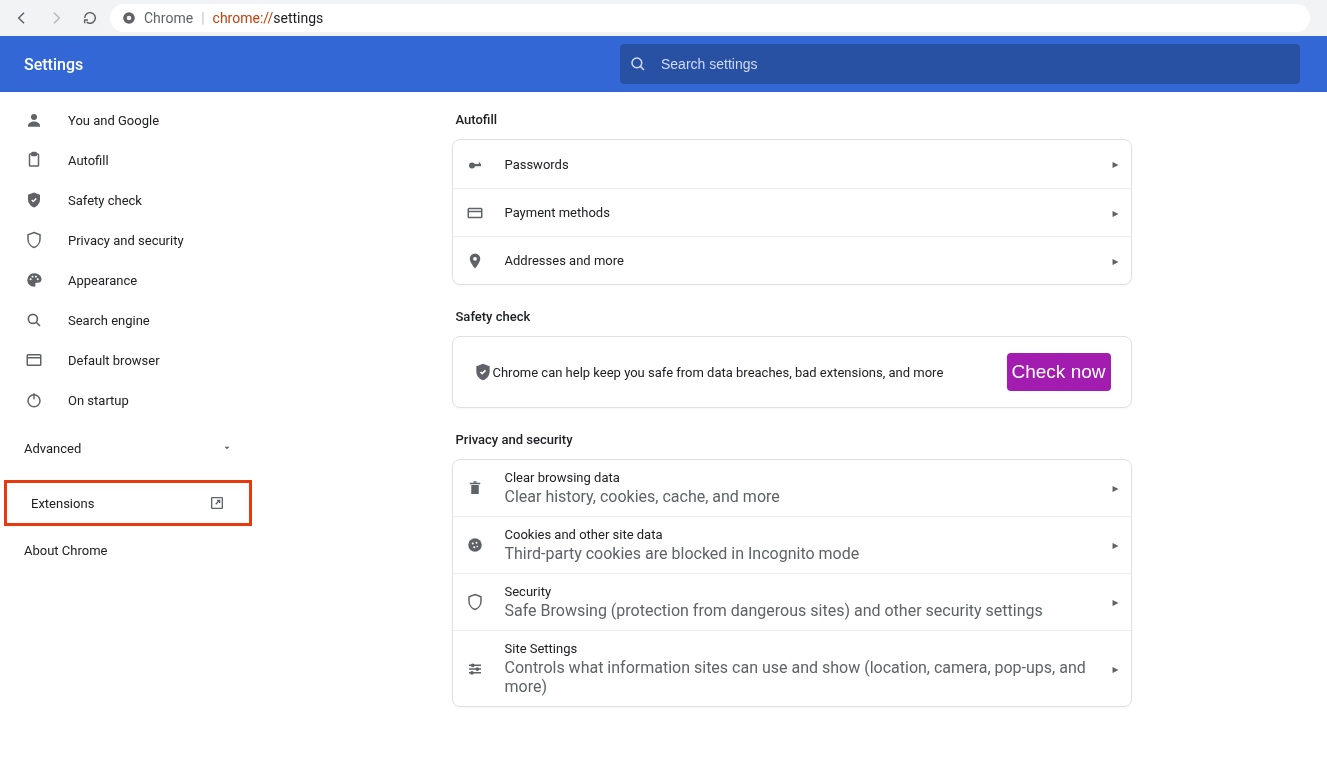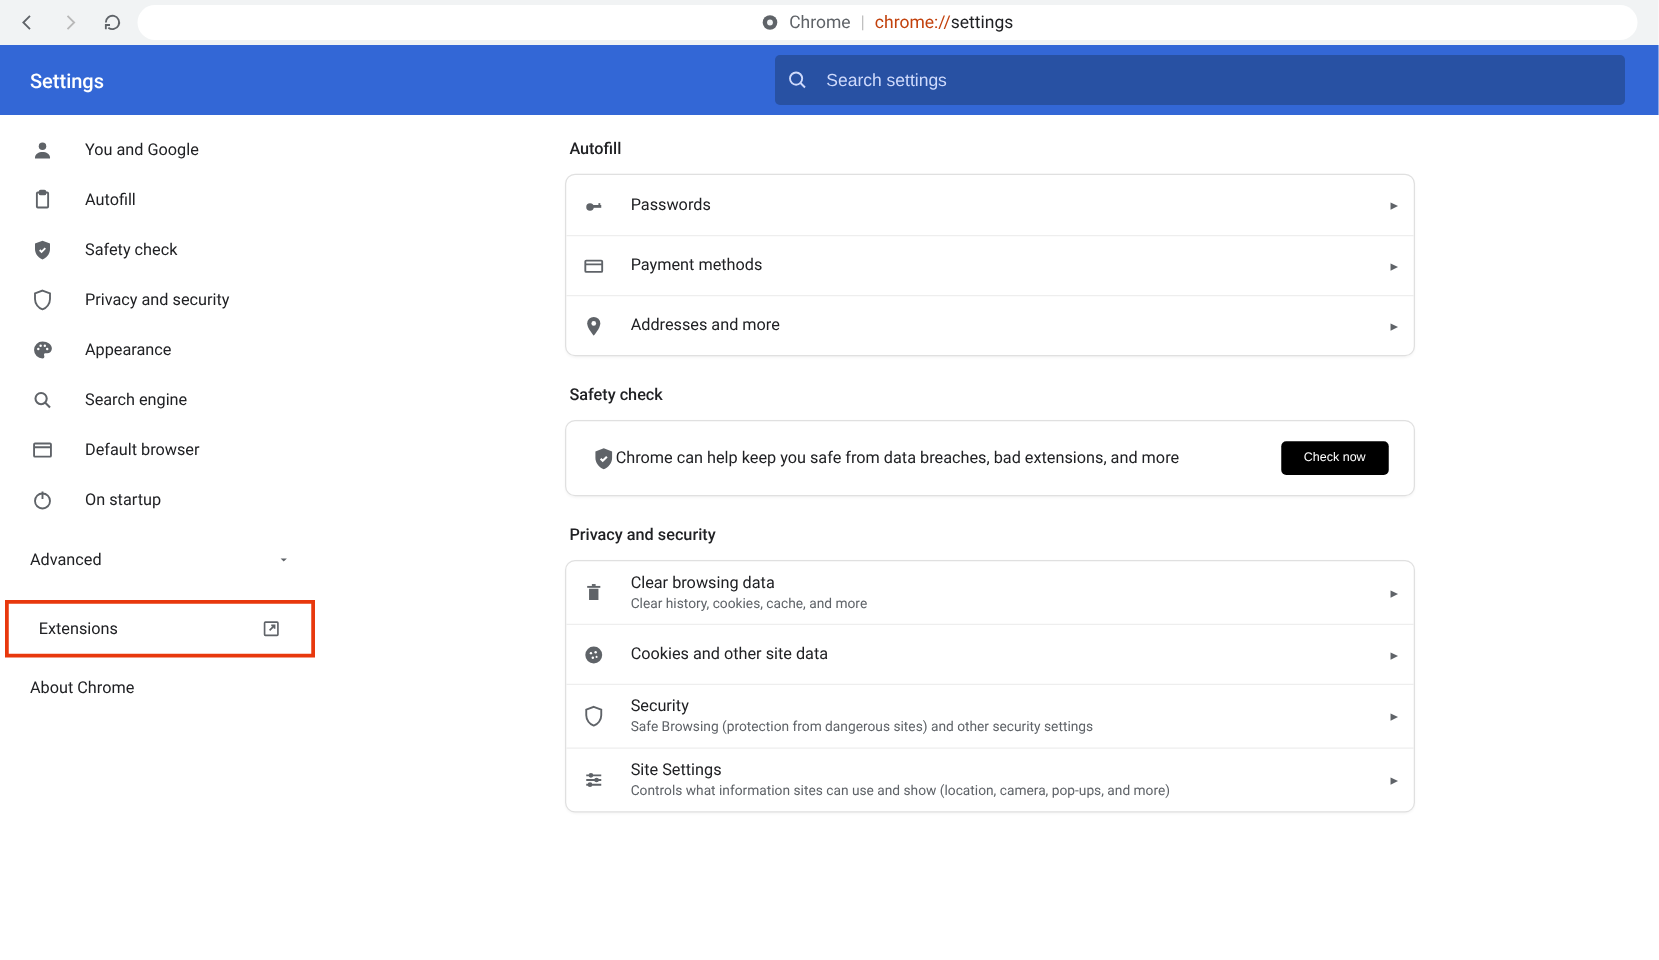--- a/index.html
+++ b/index.html
@@ -34,21 +34,20 @@
     height: 28px;
     background: #fff;
     border-radius: 14px;
     display: flex;
     align-items: center;
     padding: 0 12px;
     gap: 8px;
     color: #5f6368;
     font-size: 14px;
     max-width: 1200px;
-    justify-content: center;
   }
   .omnibox .chrome-label { color: #5f6368; }
   .omnibox .divider { color: #c0c0c0; }
   .omnibox .url-bold { color: #202124; }
 
   
   .settings-header {
     height: 56px;
     background: #3367d6;
     display: flex;
@@ -148,35 +147,35 @@
     min-height: 48px;
     padding: 10px 12px;
     gap: 20px;
     border-top: 1px solid #eee;
     cursor: pointer;
   }
   .row:first-child { border-top: none; }
   .row .row-icon { width: 20px; color: #5f6368; display:flex; justify-content:center; }
   .row .row-body { flex: 1; }
   .row .row-title { font-size: 13px; color: #202124; }
-  .row .row-sub { font-size: 11px; color: #5f6368; margin-top: 2px; }
+  .row .row-sub { font-size: 16px; color: #5f6368; margin-top: 2px; }
   .row .chevron { color: #5f6368; font-size: 12px; }
   .safety-row {
     display: flex;
     align-items: center;
     padding: 16px 20px;
   }
   .safety-row .row-body { flex: 1; font-size: 13px; color: #202124; }
   .check-now-btn {
-    background: #000000;
+    background: #a21caf;
     color: #fff;
     border: none;
     border-radius: 4px;
-    padding: 8px 18px;
-    font-size: 10px;
+    padding: 8px 5px;
+    font-size: 19px;
     font-weight: 500;
     cursor: pointer;
   }
 
   svg { display: block; }
 </style>
 </head>
 <body>
 
 <div class="browser-toolbar">
@@ -422,20 +421,21 @@
             <svg width="18" height="18" viewBox="0 0 24 24" fill="#5f6368">
                 <circle cx="12" cy="12" r="9"></circle>
                 <circle cx="9" cy="10" r="1.3" fill="#fff"></circle>
                 <circle cx="14" cy="9" r="1.3" fill="#fff"></circle>
                 <circle cx="11" cy="15" r="1.3" fill="#fff"></circle>
                 <circle cx="15" cy="14" r="1.1" fill="#fff"></circle>
               </svg>
           </span>
           <div class="row-body">
             <div class="row-title">Cookies and other site data</div>
+            <div class="row-sub">Third-party cookies are blocked in Incognito mode</div>
           </div>
           <span class="chevron">▸</span>
         </div>
         <div class="row">
           <span class="row-icon">
             <svg width="18" height="18" viewBox="0 0 24 24" fill="none" stroke="#5f6368" stroke-width="2">
                 <path d="M12 2l8 3v6c0 5-3.5 9.5-8 11-4.5-1.5-8-6-8-11V5l8-3z"></path>
               </svg>
           </span>
           <div class="row-body">

